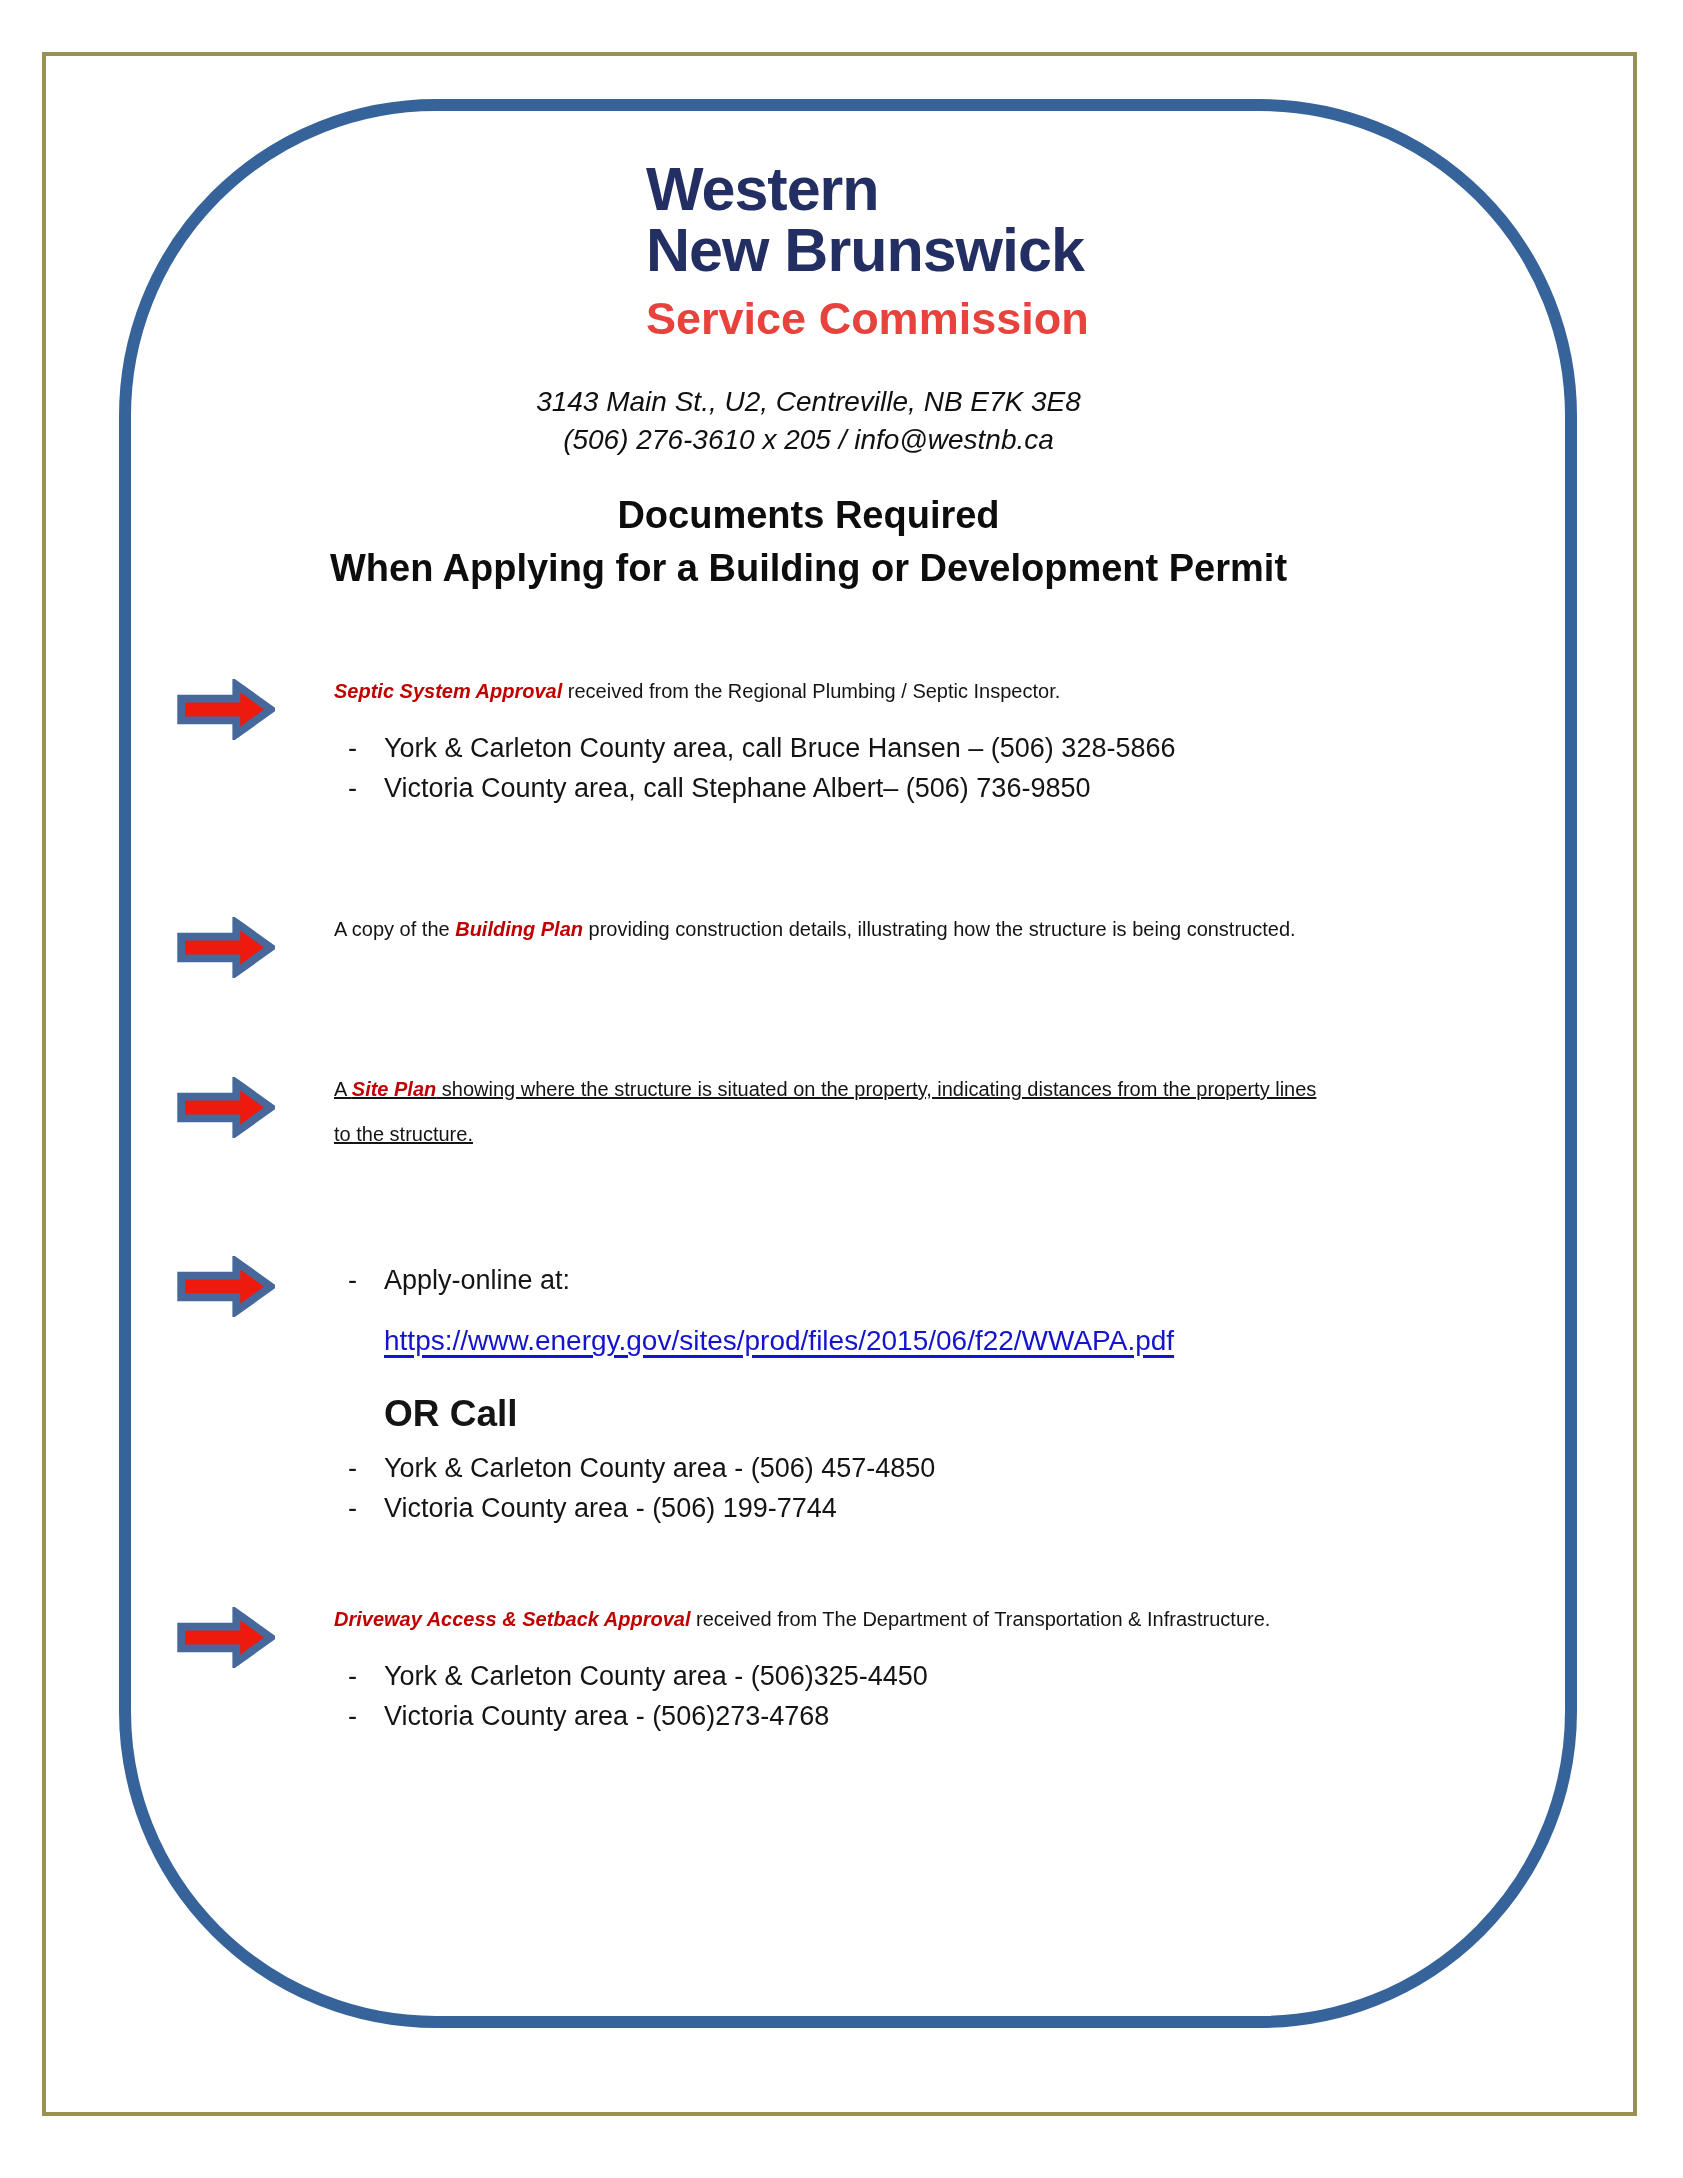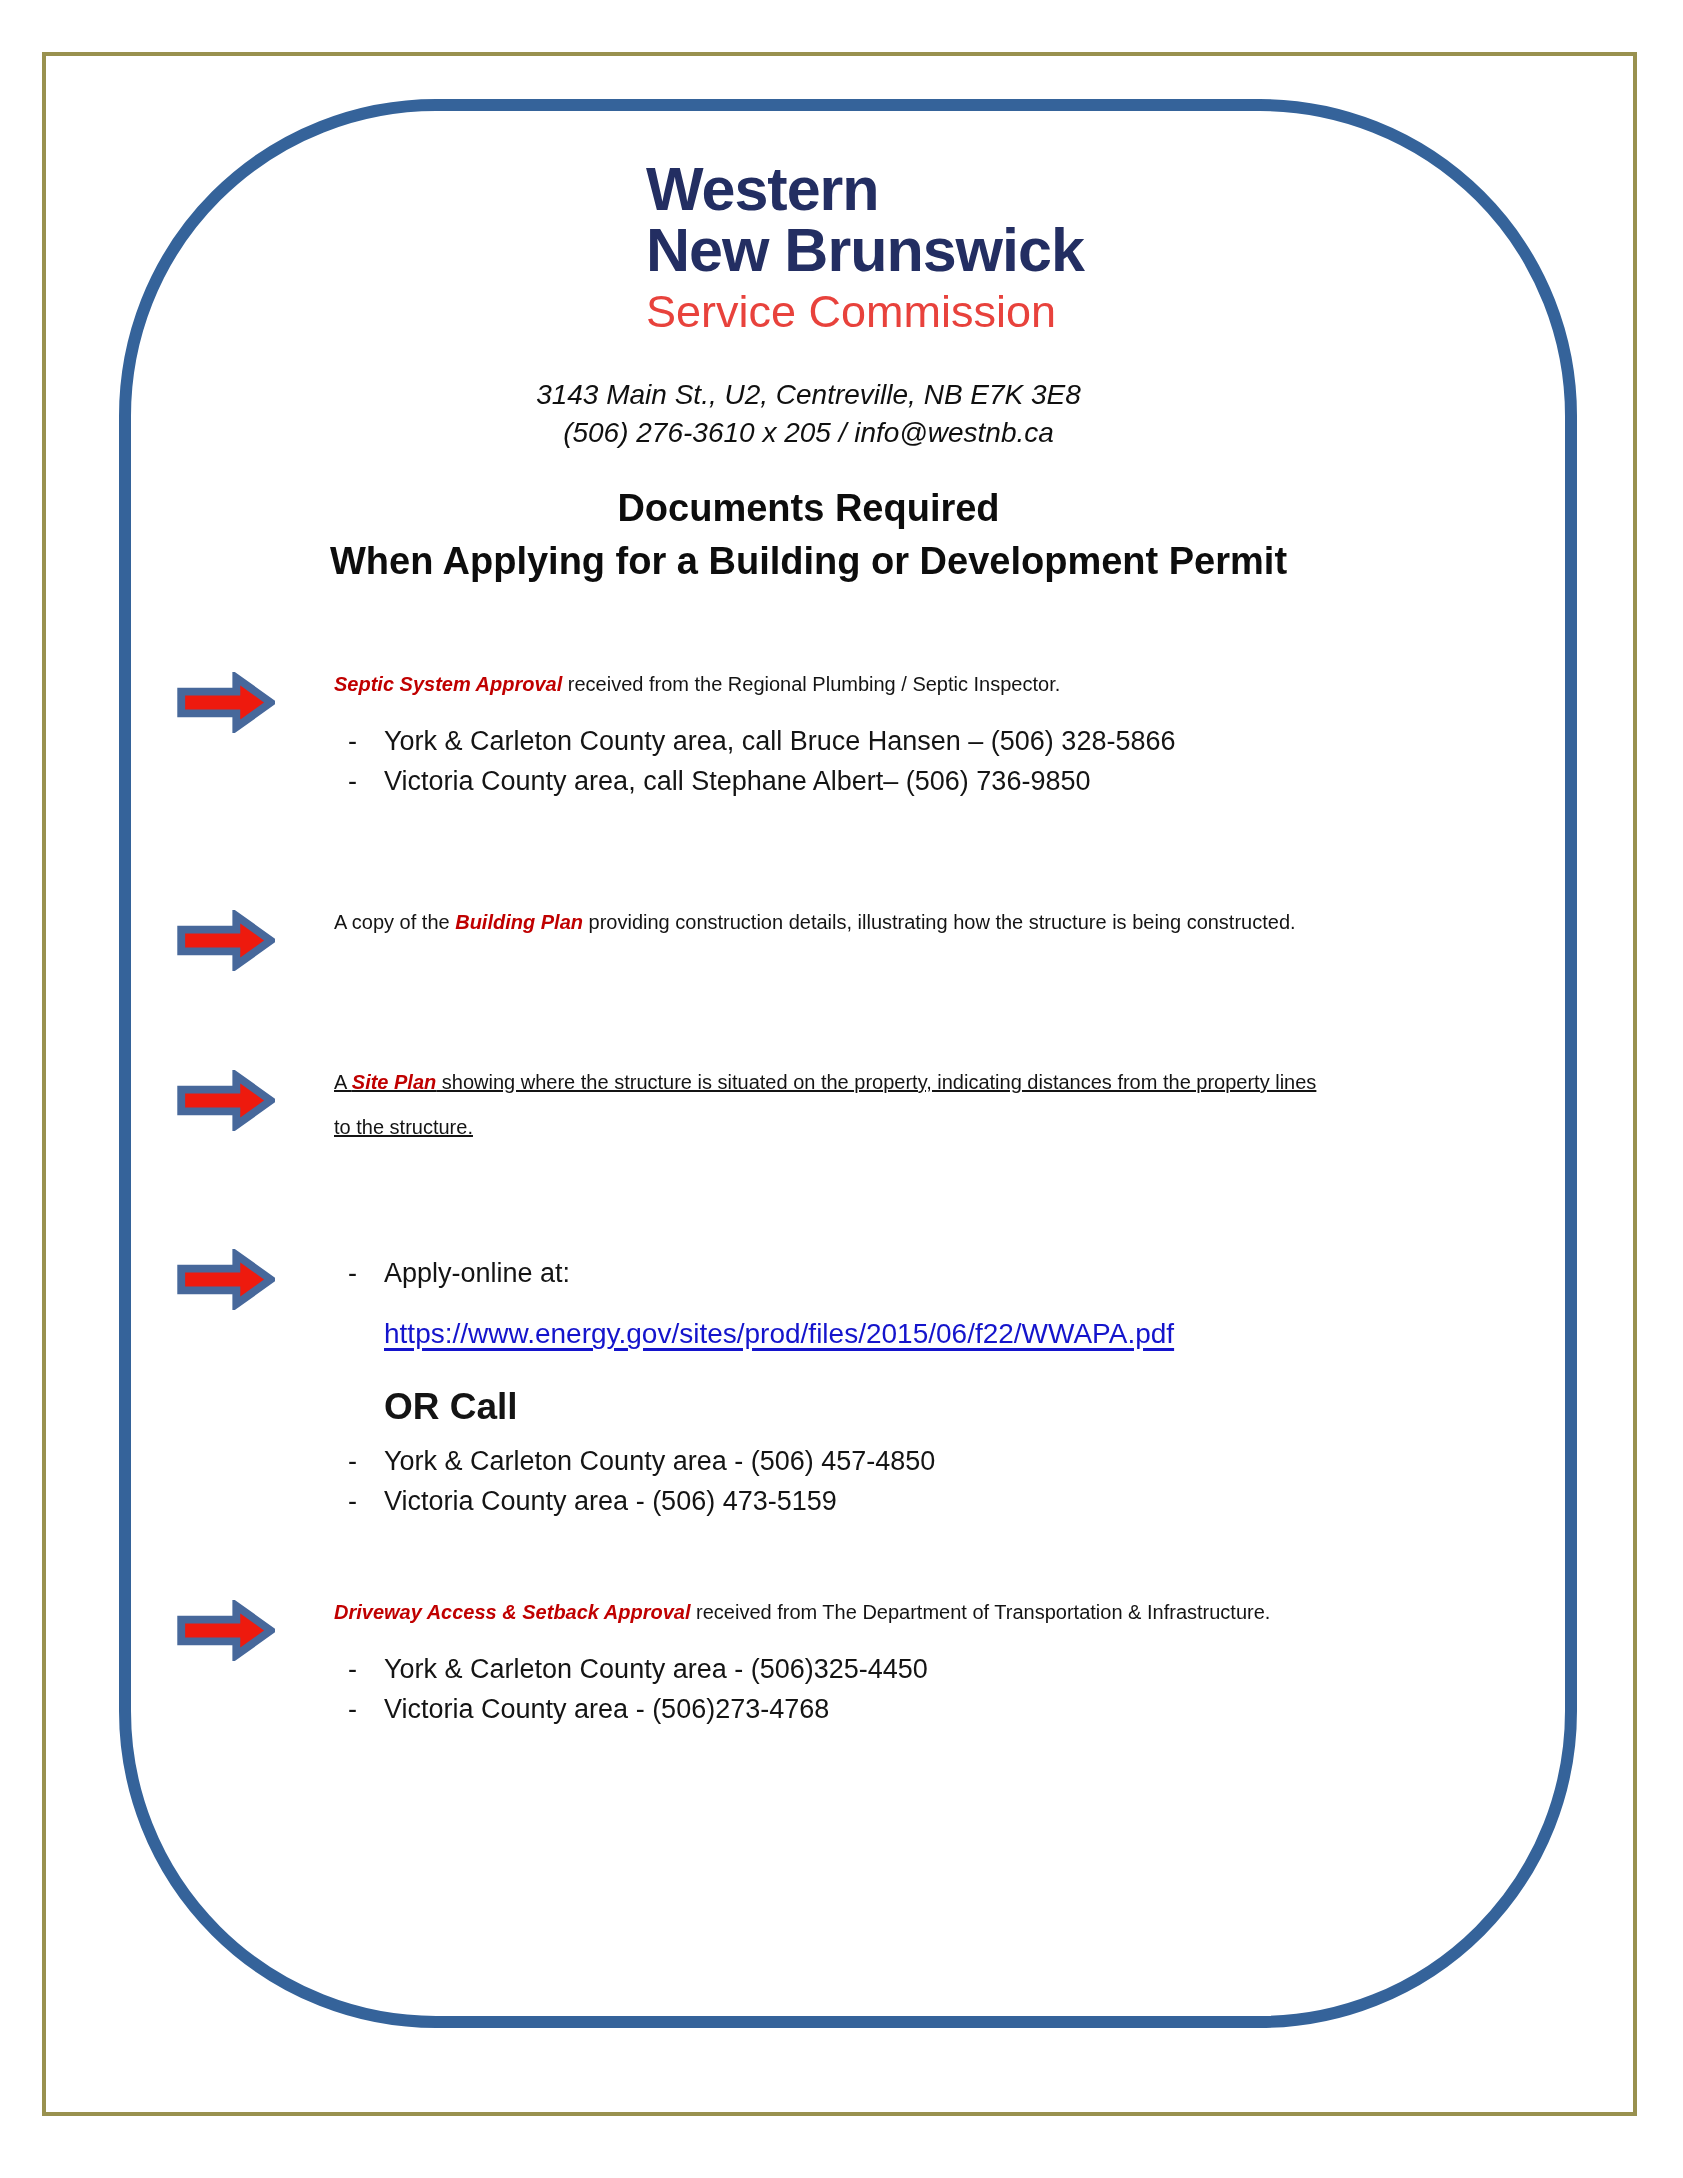--- a/index.html
+++ b/index.html
@@ -11,21 +11,21 @@
   body{background:#ffffff;font-family:"Liberation Sans",sans-serif;color:var(--ink);}
   .page{position:relative;width:1683px;height:2178px;background:#fff;overflow:hidden;}
   .gold-border{position:absolute;left:42px;top:52px;width:1595px;height:2064px;
     border:4px solid var(--frame-gold);}
   .blue-frame{position:absolute;left:119px;top:99px;width:1458px;height:1929px;
     border:12px solid var(--frame-blue);border-radius:317px;
     padding:48px 79px 0 0;}
   
   .logo{margin-left:515px;line-height:1;}
   .logo-main{font-size:61px;font-weight:700;color:var(--navy);letter-spacing:-1px;line-height:61px;}
-  .logo-sub{font-size:45px;color:var(--logo-red);line-height:57px;margin-top:2px;font-weight:400;}
+  .logo-sub{font-size:45px;color:var(--logo-red);line-height:57px;margin-top:9px;font-weight:700;}
   .address-block{text-align:center;margin-top:36px;font-style:italic;font-size:28px;line-height:38px;color:#101010;}
   .doc-title{text-align:center;margin-top:30px;font-size:38px;font-weight:700;line-height:53px;color:#0d0d0d;}
   
   .item{display:flex;align-items:flex-start;}
   .m-s1{margin-top:74px;} .m-s2{margin-top:99px;} .m-s3{margin-top:89px;text-decoration:underline;}
   .m-s4{margin-top:89px;} .m-s5{margin-top:69px;}
   .arrow{flex:0 0 99px;margin-left:45px;margin-right:59px;margin-top:10px;}
   .arrow svg{display:block;width:99px;height:61px;}
   .sec-body{flex:1;}
   .lead{font-size:20px;line-height:45px;color:var(--ink);}
@@ -114,21 +114,21 @@
         <ul class="sub">
           <li><span class="dash">-</span><span>Apply-online at:</span></li>
         </ul>
         <div class="link-row">
           <a href="#">https://www.energy.gov/sites/prod/files/2015/06/f22/WWAPA.pdf</a>
         </div>
         <div class="gap30"></div>
         <div class="plain-row">OR Call</div>
         <ul class="sub">
           <li><span class="dash">-</span><span>York &amp; Carleton County area - (506) 457-4850</span></li>
-          <li><span class="dash">-</span><span>Victoria County area - (506) 473-5159</span></li>
+          <li><span class="dash">-</span><span>Victoria County area - (506) 199-7744</span></li>
         </ul>
       </div>
     </section>
 
     <section class="item m-s5">
       <div class="arrow">
         <svg viewBox="0 0 100 62">
             <path d="M5 20 H61 V6 L96 31 L61 56 V42 H5 Z" fill="var(--arrow-fill)" stroke="var(--arrow-outline)" stroke-width="8" stroke-linejoin="miter"></path>
           </svg>
       </div>

